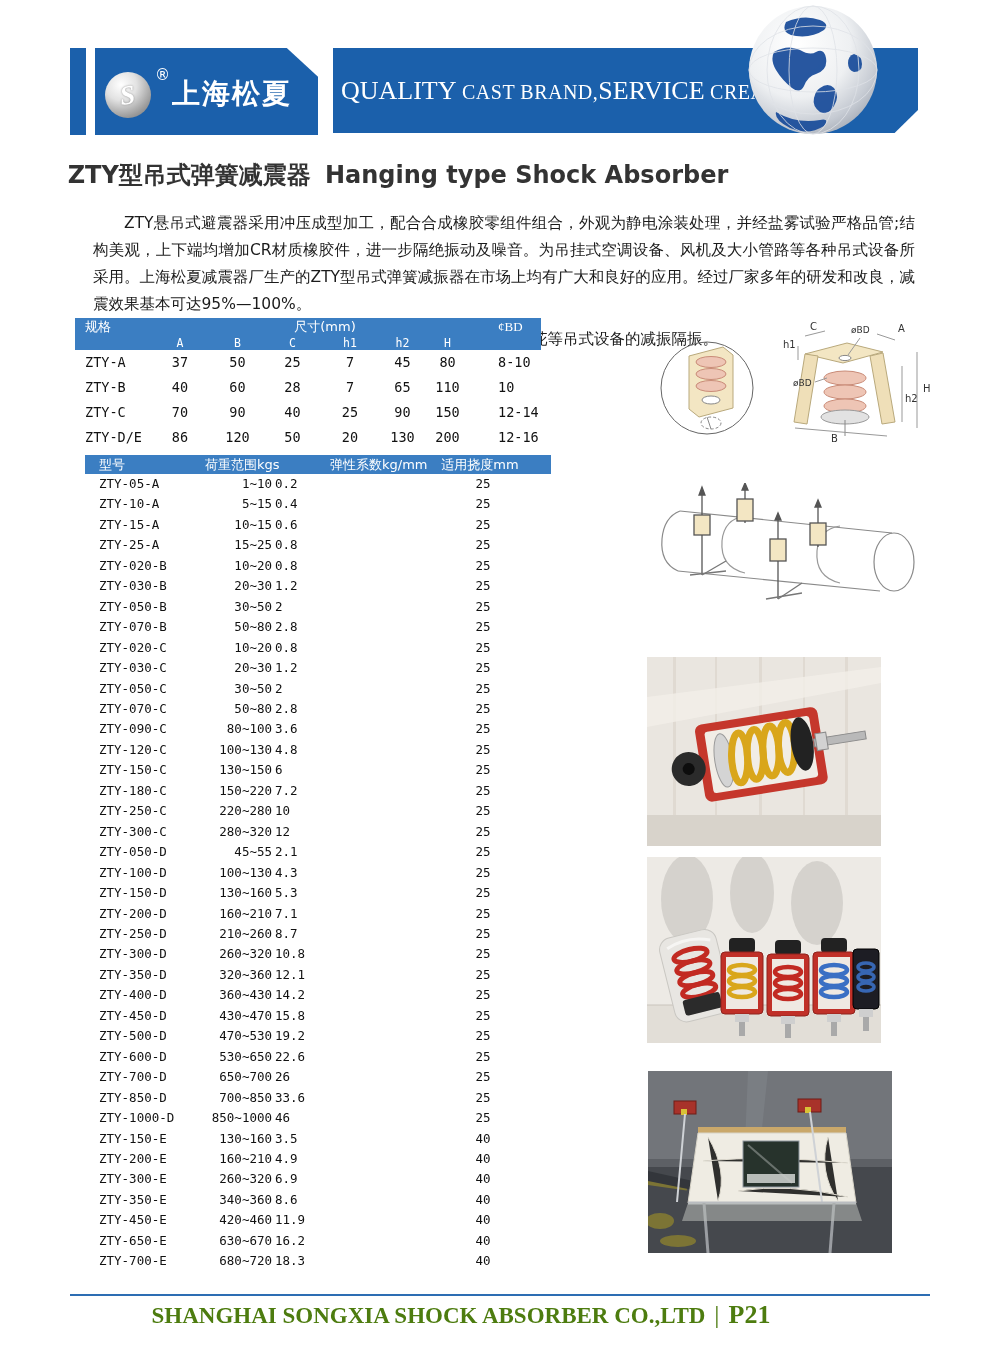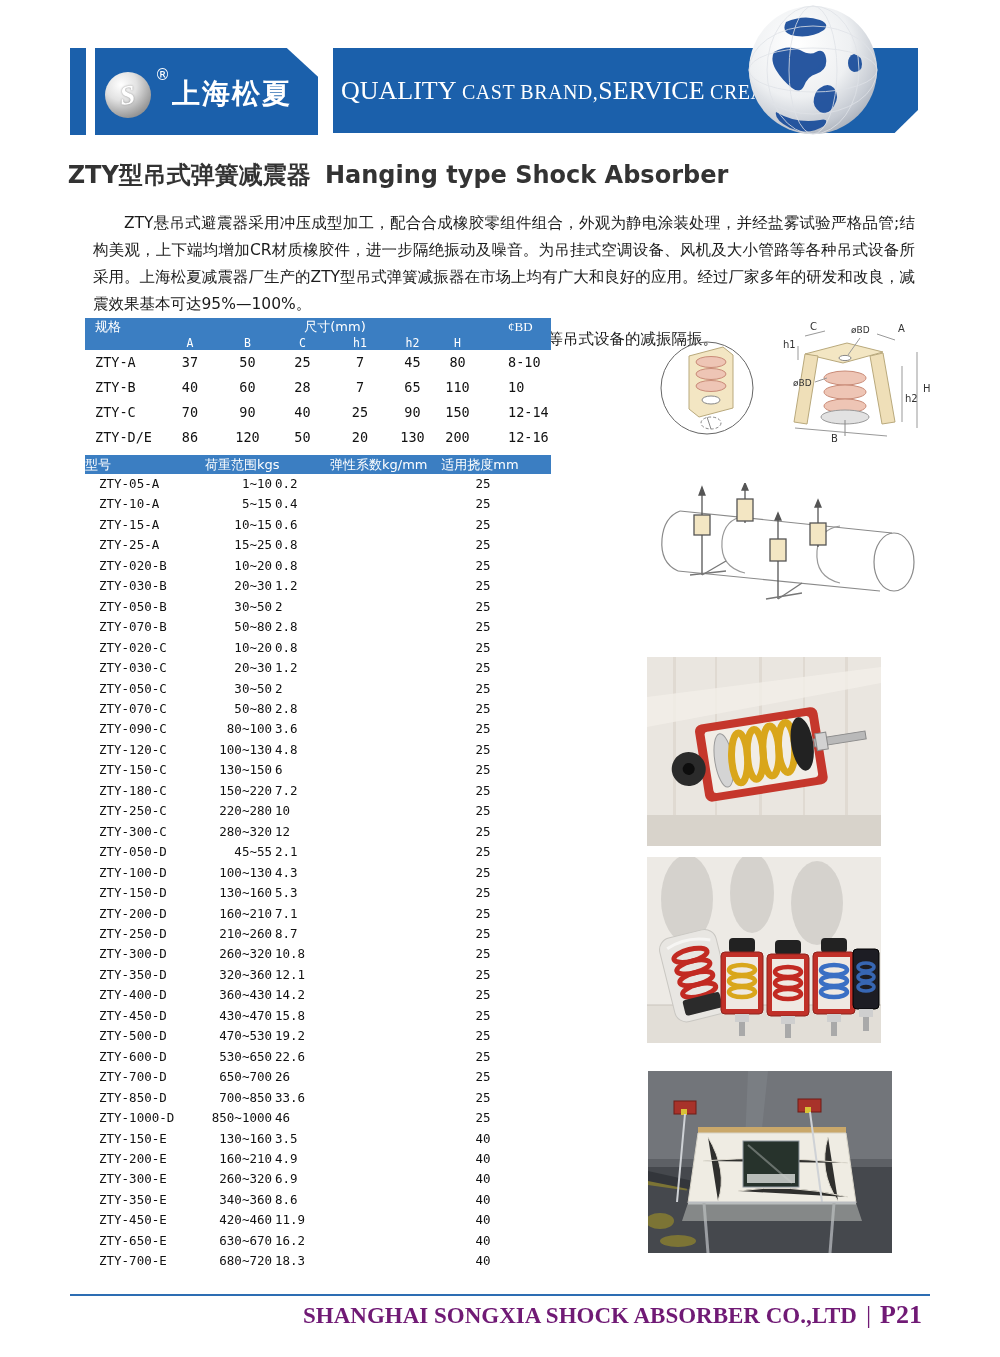--- a/index.html
+++ b/index.html
@@ -30,58 +30,58 @@
   .title{position:absolute;left:0;top:159px;width:796px;text-align:center;color:#333;
          font-size:24px;font-weight:600;}
   .title .en{margin-left:14px;}
   .intro{position:absolute;left:85px;top:202px;width:838px;font-size:15.5px;line-height:27px;
          color:#1b1b1b;text-align:justify;}
   .intro p{margin:8px;}
   .intro .indent{text-indent:2em;}
 
   
   table{border-collapse:collapse;table-layout:fixed;}
-  .t1{position:absolute;left:85px;top:318px;width:466px;}
+  .t1{position:absolute;left:75px;top:318px;width:466px;}
   .t2{position:absolute;left:85px;top:455px;width:466px;}
   .t1 table,.t2 table{width:466px;}
   thead th{background:#3b7ec2;color:#fff;font-weight:normal;font-size:13px;padding:0;}
   .t1 thead tr:nth-child(1) th{height:15px;}
   .t1 thead tr:nth-child(2) th{height:13px;font-family:"DejaVu Sans Mono",monospace;font-size:11.5px;}
   .t1 thead .h-spec{text-align:left;padding-left:10px;}
   .t1 thead .h-size{text-align:center;padding-left:30px;}
   .t1 thead .h-bd{text-align:left;padding-left:28px;font-family:Liberation Serif, serif;}
   .t1 thead tr:nth-child(2) th{text-align:center;}
   .t1 tbody td{height:25px;line-height:25px;font-family:"DejaVu Sans Mono",monospace;
                font-size:13.5px;color:#111;padding:0;text-align:center;}
   .t1 tbody td:nth-child(1){text-align:left;padding-left:10px;}
   .t1 tbody td:nth-child(8){text-align:left;padding-left:28px;}
 
   .t2 thead th{height:19px;}
-  .t2 thead th:nth-child(1){text-align:left;font-family:Liberation Serif, serif;}
+  .t2 thead th:nth-child(1){text-align:left;padding-left:14px;font-family:Liberation Serif, serif;}
   .t2 thead th:nth-child(2){text-align:center;white-space:nowrap;}
   .t2 thead th:nth-child(3){text-align:center;padding-left:55px;white-space:nowrap;}
   .t2 thead th:nth-child(4){text-align:center;padding-left:24px;white-space:nowrap;}
   .t2 tbody td{height:20.45px;line-height:20.45px;font-family:"DejaVu Sans Mono",monospace;
                font-size:12.5px;color:#111;padding:0;}
   .t2 tbody td:nth-child(1){text-align:left;padding-left:14px;}
   .t2 tbody td:nth-child(2){text-align:right;padding-right:3px;}
   .t2 tbody td:nth-child(3){text-align:left;padding-right:10px;}
   .t2 tbody td:nth-child(4){text-align:center;padding-left:30px;}
 
   
   .fig{position:absolute;}
   .fig-diagram{left:655px;top:316px;width:290px;height:128px;}
   .fig-pipe{left:650px;top:483px;width:300px;height:122px;}
   .fig-photo1{left:647px;top:657px;width:234px;height:189px;}
   .fig-photo2{left:647px;top:857px;width:234px;height:186px;}
   .fig-photo3{left:648px;top:1071px;width:244px;height:182px;}
 
   
   .footer-line{position:absolute;left:70px;top:1294px;width:860px;height:2px;background:#2d6db3;}
-  .footer-text{position:absolute;left:0;top:1300px;width:922px;text-align:right;color:#701a75;
+  .footer-text{position:absolute;left:0;top:1300px;width:922px;text-align:center;color:#4d7c0f;
                font-family:"Liberation Serif",serif;font-weight:bold;font-size:23px;}
   .footer-text .sep{font-weight:normal;padding:0 9px;font-size:26px;}
   .footer-text .pageno{font-size:26px;}
 </style>
 </head>
 <body>
 
 <div class="page">
 
   <div class="banner-bar"></div>

